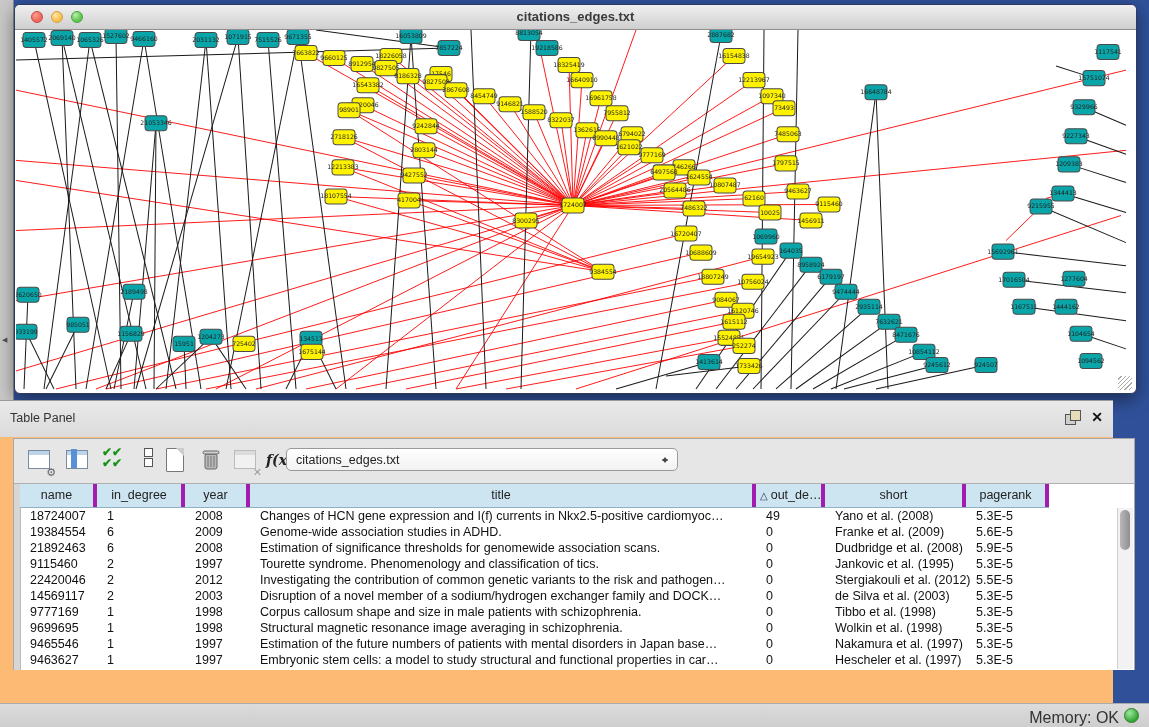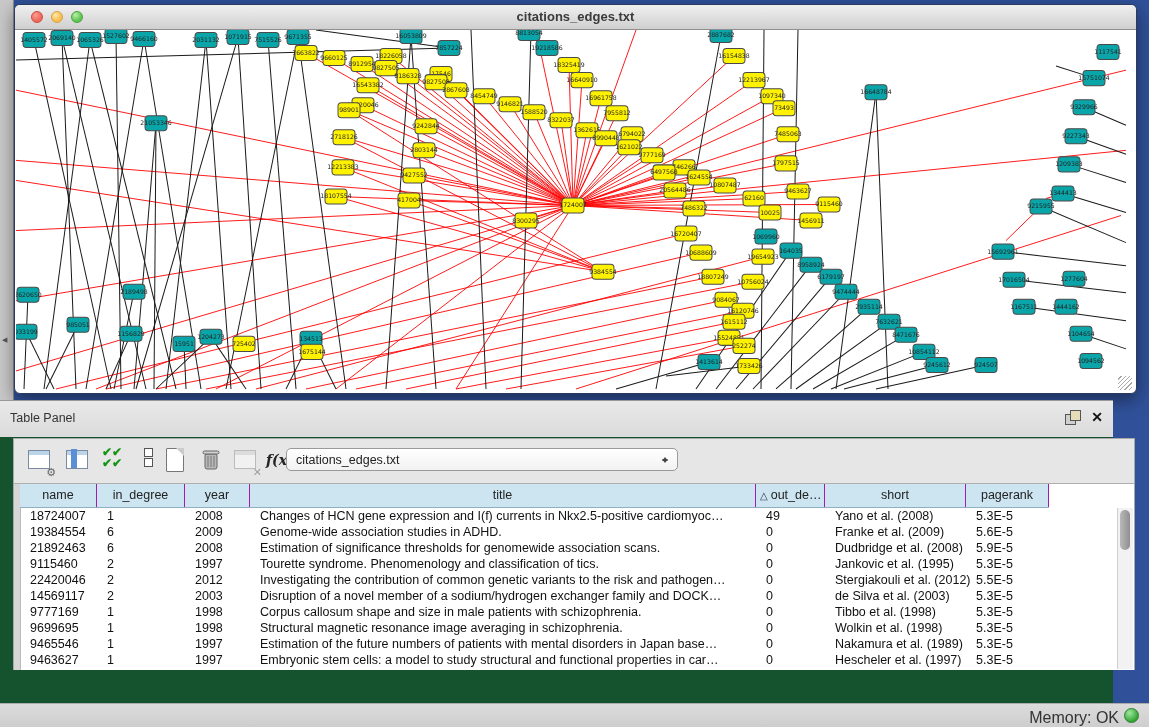--- a/index.html
+++ b/index.html
@@ -19,21 +19,21 @@
      font-size:13px;font-weight:700;color:#3a3a3a;}
   .tl{position:absolute;top:6px;width:12px;height:12px;border-radius:50%;box-sizing:border-box;}
   .tl.red{left:16px;background:radial-gradient(circle at 35% 30%,#ff9a90,#ee6a5e 60%);border:1px solid #c94a3f;}
   .tl.yel{left:36px;background:radial-gradient(circle at 35% 30%,#ffe9a8,#f5bf4f 60%);border:1px solid #d8a040;}
   .tl.grn{left:56px;background:radial-gradient(circle at 35% 30%,#b9f0a8,#61c554 60%);border:1px solid #4aa33e;}
   .net-canvas{position:absolute;left:1px;top:25px;width:1117px;height:361px;background:#fff;}
   .net-canvas svg{display:block;width:100%;height:100%;}
   .resize-corner{position:absolute;right:1px;bottom:1px;width:14px;height:14px;
      background:repeating-linear-gradient(135deg,transparent 0 2px,#aaa 2px 3px);}
   
-  .table-panel{position:absolute;left:0;top:400px;width:1113px;height:303px;background:#14532d;border-top:1px solid #9a9a9a;}
+  .table-panel{position:absolute;left:0;top:400px;width:1113px;height:303px;background:#fdba74;border-top:1px solid #9a9a9a;}
   .tp-header{position:absolute;left:0;top:0;width:100%;height:36px;background:linear-gradient(#E9E9E9,#DBDBDB);}
   .tp-title{position:absolute;left:10px;top:10px;font-size:12.5px;color:#333;}
   .tp-float{position:absolute;right:32px;top:9px;width:16px;height:15px;cursor:pointer;}
   .tp-float .sq1{position:absolute;left:0;bottom:0;width:9px;height:9px;border:1px solid #555;background:#cfcfcf;}
   .tp-float .sq2{position:absolute;right:0;top:0;width:9px;height:9px;border:1px solid #555;background:#E6DDB8;}
   .tp-close{position:absolute;right:10px;top:8px;font-size:14px;font-weight:700;color:#111;cursor:pointer;}
   .tp-inner{position:absolute;left:13px;top:37px;width:1122px;height:232px;background:#E6E6E6;
      border:1px solid #A8A8A8;box-sizing:border-box;}
   
   .tp-toolbar{position:absolute;left:0;top:0;width:100%;height:44px;}
@@ -52,21 +52,21 @@
   .combo{position:absolute;left:272px;top:9px;width:392px;height:23px;background:linear-gradient(#fff,#f2f2f2);
      border:1px solid #9a9a9a;border-radius:5px;box-sizing:border-box;cursor:pointer;}
   .combo-text{position:absolute;left:9px;top:4px;font-size:12.5px;color:#222;}
   .combo-arrows{position:absolute;right:8px;top:4px;width:8px;height:14px;}
   .combo-arrows .up{position:absolute;left:1px;top:1px;width:0;height:0;border:3px solid transparent;border-bottom:4px solid #444;}
   .combo-arrows .dn{position:absolute;left:1px;bottom:1px;width:0;height:0;border:3px solid transparent;border-top:4px solid #444;}
   
   .tbl{position:absolute;left:0;top:44px;width:1120px;height:186px;background:#fff;border-top:1px solid #AFAFAF;}
   .gutter{position:absolute;left:0;top:0;width:6px;height:100%;background:#D6D6D6;border-right:1px solid #BBB;}
   .thead{position:absolute;left:6px;top:0;height:23px;display:flex;background:#CCE5F1;border-bottom:1px solid #8FB0C0;}
-  .th{box-sizing:border-box;border-right:1px solid #a21caf;font-size:12.5px;color:#222;
+  .th{box-sizing:border-box;border-right:4px solid #a21caf;font-size:12.5px;color:#222;
       text-align:center;line-height:22px;white-space:nowrap;overflow:hidden;}
   .th.sorted{text-align:left;padding-left:4px;}
   .sort-tri{font-size:10px;color:#335;margin-right:3px;}
   .rows{position:absolute;left:6px;top:24px;}
   .row{display:flex;height:16px;padding-left:7px;}
   .cell{box-sizing:border-box;font-size:12.5px;color:#111;line-height:16px;
         white-space:nowrap;overflow:hidden;padding-left:3px;}
   .c0{width:77px}.c1{width:88px}.c2{width:65px}.c3{width:506px}.c4{width:69px}.c5{width:141px}.c6{width:83px}
   .vscroll{position:absolute;right:1px;top:24px;width:15px;height:161px;background:#F2F2F2;border-left:1px solid #CFCFCF;}
   .vthumb{position:absolute;left:2px;top:2px;width:10px;height:40px;border-radius:6px;
@@ -859,21 +859,21 @@
               <div class="cell c4">0</div>
               <div class="cell c5">Wolkin et al. (1998)</div>
               <div class="cell c6">5.3E-5</div>
             </div>
             <div class="row">
               <div class="cell c0">9465546</div>
               <div class="cell c1">1</div>
               <div class="cell c2">1997</div>
               <div class="cell c3">Estimation of the future numbers of patients with mental disorders in Japan base…</div>
               <div class="cell c4">0</div>
-              <div class="cell c5">Nakamura et al. (1989)</div>
+              <div class="cell c5">Nakamura et al. (1997)</div>
               <div class="cell c6">5.3E-5</div>
             </div>
             <div class="row">
               <div class="cell c0">9463627</div>
               <div class="cell c1">1</div>
               <div class="cell c2">1997</div>
               <div class="cell c3">Embryonic stem cells: a model to study structural and functional properties in car…</div>
               <div class="cell c4">0</div>
               <div class="cell c5">Hescheler et al. (1997)</div>
               <div class="cell c6">5.3E-5</div>

